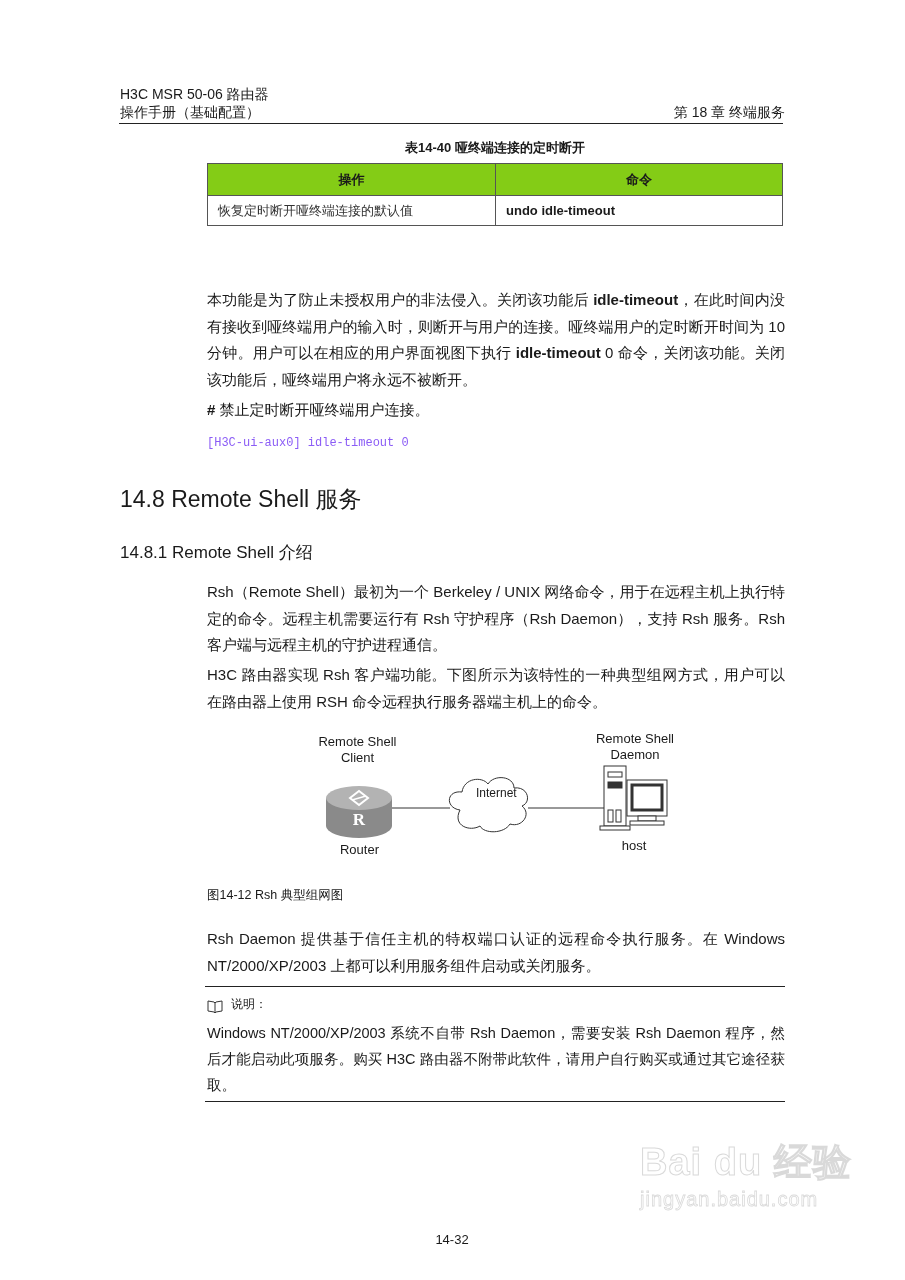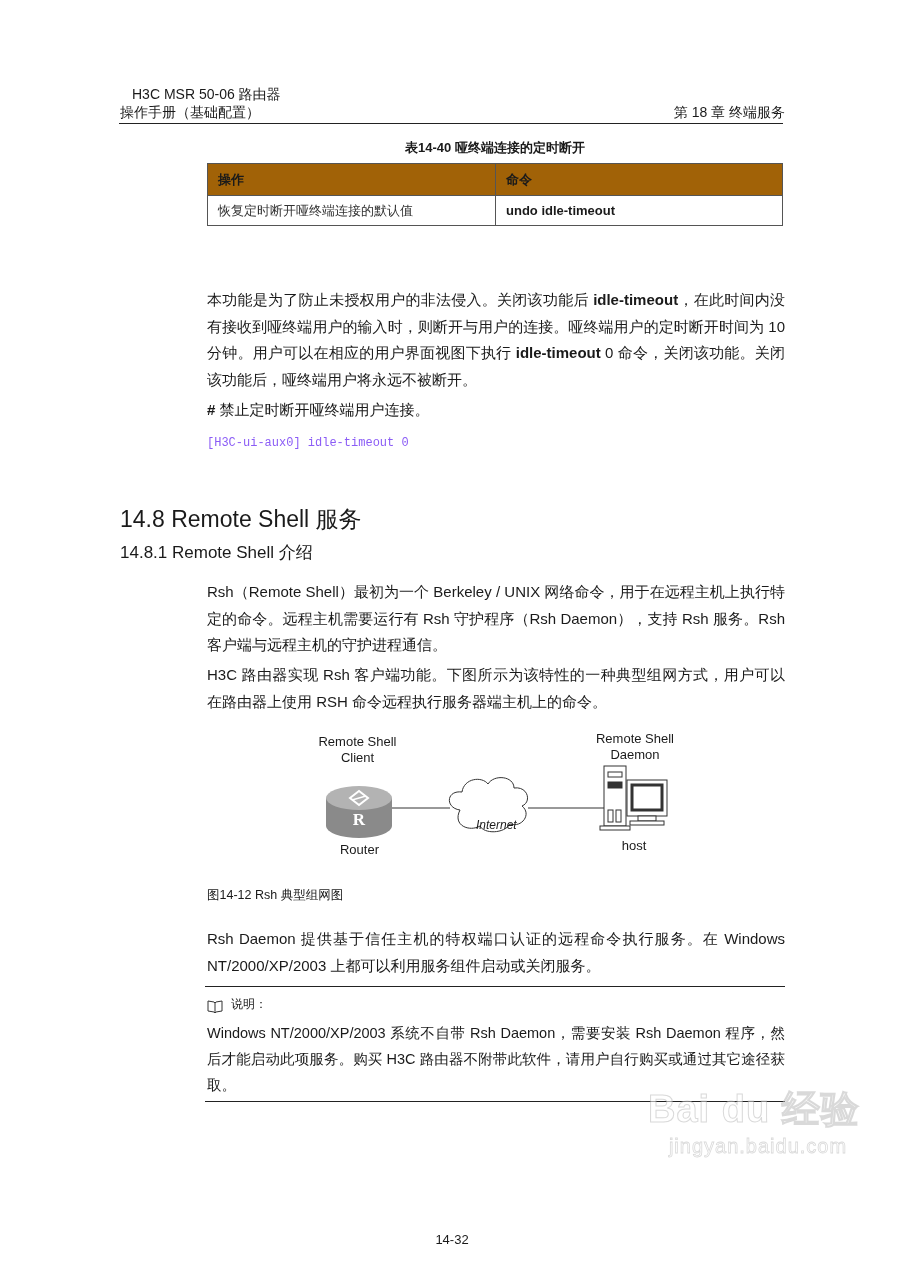--- a/index.html
+++ b/index.html
@@ -1,51 +1,51 @@
 <!DOCTYPE html>
 <html><head>
 <meta charset="utf-8">
 <style>
   html, body { margin: 0; padding: 0; background: #ffffff; }
   body { width: 905px; height: 1280px; position: relative; overflow: hidden;
          font-family: "Liberation Sans", "DejaVu Sans", sans-serif; color: #1a1a1a; }
   .abs { position: absolute; }
-  .hdr-l1 { left: 120px; top: 86px; font-size: 14px; margin-left: 12px; }
+  .hdr-l1 { left: 120px; top: 86px; font-size: 14px; }
   .hdr-l2 { left: 120px; top: 104px; font-size: 14px; }
   .hdr-r  { right: 120px; top: 104px; font-size: 14px; }
   .hdr-rule { left: 119px; top: 123px; width: 664px; height: 0; border-top: 1.5px solid #222; }
 
   .tbl-caption { left: 207px; width: 576px; top: 139px; text-align: center; font-size: 13px; font-weight: bold; }
   table.cmd { position: absolute; left: 207px; top: 163px; width: 576px; border-collapse: collapse; font-size: 13px; }
   table.cmd th, table.cmd td { border: 1px solid #555; height: 29px; padding: 0 10px; }
-  table.cmd th { background: #a16207; font-weight: bold; text-align: left; height: 31px; }
+  table.cmd th { background: #84cc16; font-weight: bold; text-align: center; height: 31px; }
   table.cmd td.c1 { width: 267px; color: #333; }
   table.cmd td .b { font-weight: bold; }
   table.cmd td .i { font-style: italic; }
 
   .para { left: 207px; width: 578px; font-size: 15px; line-height: 26.5px; text-align: justify; }
   .para b { font-weight: bold; }
   .code { left: 207px; top: 436px; font-family: "Liberation Mono", "DejaVu Sans Mono", monospace; font-size: 12px; color: #8b5cf6; }
 
-  .h2 { left: 120px; top: 504px; font-size: 23px; }
+  .h2 { left: 120px; top: 484px; font-size: 23px; }
   .h3 { left: 120px; top: 541px; font-size: 17px; }
 
   .diag { left: 300px; top: 728px; width: 400px; height: 135px; }
   .diag-label { font-size: 13px; text-align: center; line-height: 16px; }
   .fig-caption { left: 207px; width: 576px; top: 887px; font-size: 12.5px; }
 
   .note-rule-top { left: 205px; top: 986px; width: 580px; border-top: 1.5px solid #222; }
   .note-rule-bot { left: 205px; top: 1101px; width: 580px; border-top: 1.5px solid #222; }
   .note-title { left: 207px; top: 996px; font-size: 12px; display: flex; align-items: flex-end; gap: 8px; }
   .note-body { left: 207px; top: 1020px; width: 578px; font-size: 14.5px; line-height: 26px; text-align: justify; }
 
   .page-no { left: 207px; width: 490px; top: 1232px; text-align: center; font-size: 13px; }
-  .wm { left: 640px; top: 1084px; width: 220px; height: 100px; opacity: 0.55; margin-left: 8px; }
+  .wm { left: 640px; top: 1137px; width: 220px; height: 100px; opacity: 0.55; }
   .wm-text { font-size: 38px; font-weight: bold; color: #fff; -webkit-text-stroke: 1px #bbb; letter-spacing: 1px; }
-  .wm-sub { font-size: 20px; color: #fff; -webkit-text-stroke: 0.8px #bbb; letter-spacing: 1px; text-align: center; }
+  .wm-sub { font-size: 20px; color: #fff; -webkit-text-stroke: 0.8px #bbb; letter-spacing: 1px; }
 </style>
 </head>
 <body>
 
 <div class="abs hdr-l1">H3C MSR 50-06 路由器</div>
 <div class="abs hdr-l2">操作手册（基础配置）</div>
 <div class="abs hdr-r">第 18 章  终端服务</div>
 <div class="abs hdr-rule"></div>
 
 <div class="abs tbl-caption">表14-40  哑终端连接的定时断开</div>
@@ -100,21 +100,21 @@
       <rect x="308" y="54" width="14" height="6" fill="#333"></rect>
       <rect x="308" y="82" width="5" height="12"></rect>
       <rect x="316" y="82" width="5" height="12"></rect>
       <rect x="300" y="98" width="30" height="4"></rect>
       <rect x="327" y="52" width="40" height="36"></rect>
       <rect x="332" y="57" width="30" height="25" stroke-width="3"></rect>
       <rect x="338" y="88" width="18" height="5"></rect>
       <rect x="330" y="93" width="34" height="4"></rect>
     </g>
   </svg>
-  <div class="abs diag-label" style="left:176px; top:89px; width:36px; font-size:12px;font-style:italic;">Internet</div>
+  <div class="abs diag-label" style="left:176px; top:57px; width:36px; font-size:12px;">Internet</div>
   <div class="abs diag-label" style="left:2px; top:114px; width:115px;">Router</div>
   <div class="abs diag-label" style="left:280px; top:3px; width:110px;">
     <div>Remote Shell</div>
     <div>Daemon</div>
   </div>
   <div class="abs diag-label" style="left:310px; top:110px; width:48px;">host</div>
 </div>
 <div class="abs fig-caption">图14-12  Rsh 典型组网图</div>
 
 <div class="abs para" style="top:926px;">Rsh Daemon 提供基于信任主机的特权端口认证的远程命令执行服务。在 Windows NT/2000/XP/2003 上都可以利用服务组件启动或关闭服务。</div>

